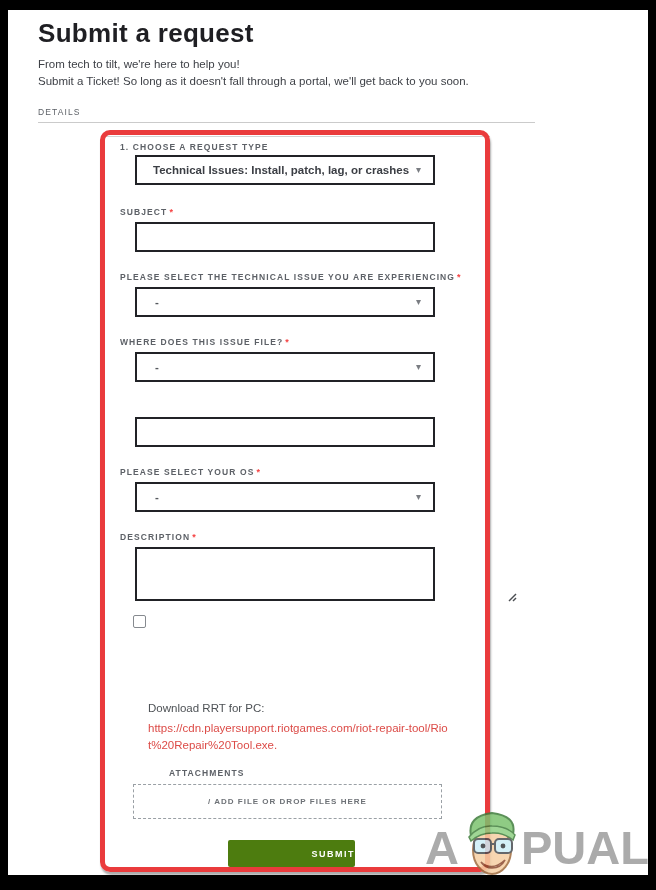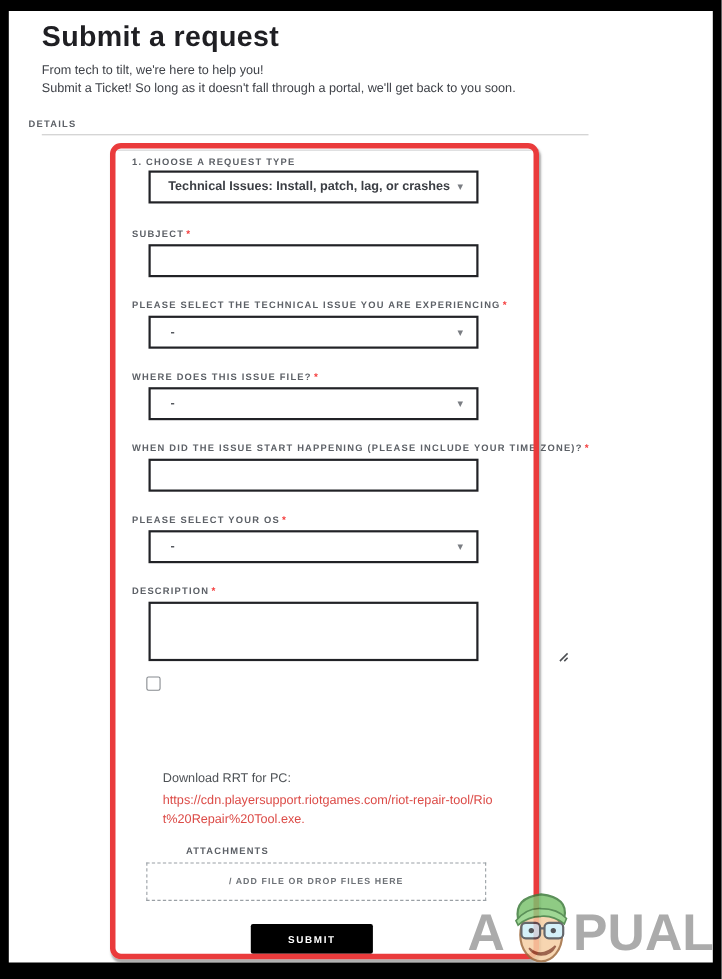--- a/index.html
+++ b/index.html
@@ -30,22 +30,22 @@
   }
   .subtitle {
     margin-top: 7px;
     font-size: 11.5px;
     line-height: 17px;
     color: #3e4147;
     white-space: nowrap;
   }
   .section-label {
     position: absolute;
-    left: 18px; top: 97px;
-    font-size: 8.5px; font-weight: bold;
+    left: 30px; top: 97px;
+    font-size: 8.5px; font-weight: normal;
     letter-spacing: 1.1px;
     color: #5d6167;
     text-align: center;
   }
   .divider {
     position: absolute;
     left: 30px; top: 112px;
     width: 497px; height: 1px;
     background: #cbcbcb;
   }
@@ -193,30 +193,31 @@
   }
   .dropzone span {
     font-size: 8px; font-weight: bold;
     letter-spacing: 1px;
     color: #6e7277;
   }
   
   .submit-btn {
     position: absolute;
     left: 220px; top: 830px;
-    width: 111px; height: 27px;
-    background: #000000;
+    width: 127px; height: 27px;
+    background: #4d7c0f;
     border: none;
     border-radius: 2px;
     color: #fff;
     font-family: "Liberation Sans", sans-serif;
     font-size: 9px; font-weight: bold;
     letter-spacing: 1.5px;
     z-index: 2;
     cursor: pointer;
+    text-align: right;
   }
   
   .watermark {
     position: absolute;
     left: 415px; top: 798px;
     width: 240px; height: 72px;
     z-index: 10;
     pointer-events: none;
   }
   .watermark .wm-letter {
@@ -268,21 +269,20 @@
     <span class="val empty">-</span>
     <span class="caret">▾</span>
   </div>
 
   <div class="flabel" style="top:327px;"><span>WHERE DOES THIS ISSUE FILE?</span><span class="asterisk">*</span></div>
   <div class="control selectbox" style="top:342px;">
     <span class="val empty">-</span>
     <span class="caret">▾</span>
   </div>
 
-  <div class="flabel" style="top:392px;"><span>WHEN DID THE ISSUE START HAPPENING (PLEASE INCLUDE YOUR TIME ZONE)?</span><span class="asterisk">*</span></div>
   <input class="control textfield" style="top: 407px;" type="text" value="">
 
   <div class="flabel" style="top:457px;"><span>PLEASE SELECT YOUR OS</span><span class="asterisk">*</span></div>
   <div class="control selectbox" style="top:472px;">
     <span class="val empty">-</span>
     <span class="caret">▾</span>
   </div>
 
   <div class="flabel" style="top:522px;"><span>DESCRIPTION</span><span class="asterisk">*</span></div>
   <textarea class="control textfield" style="top: 537px;"></textarea>

